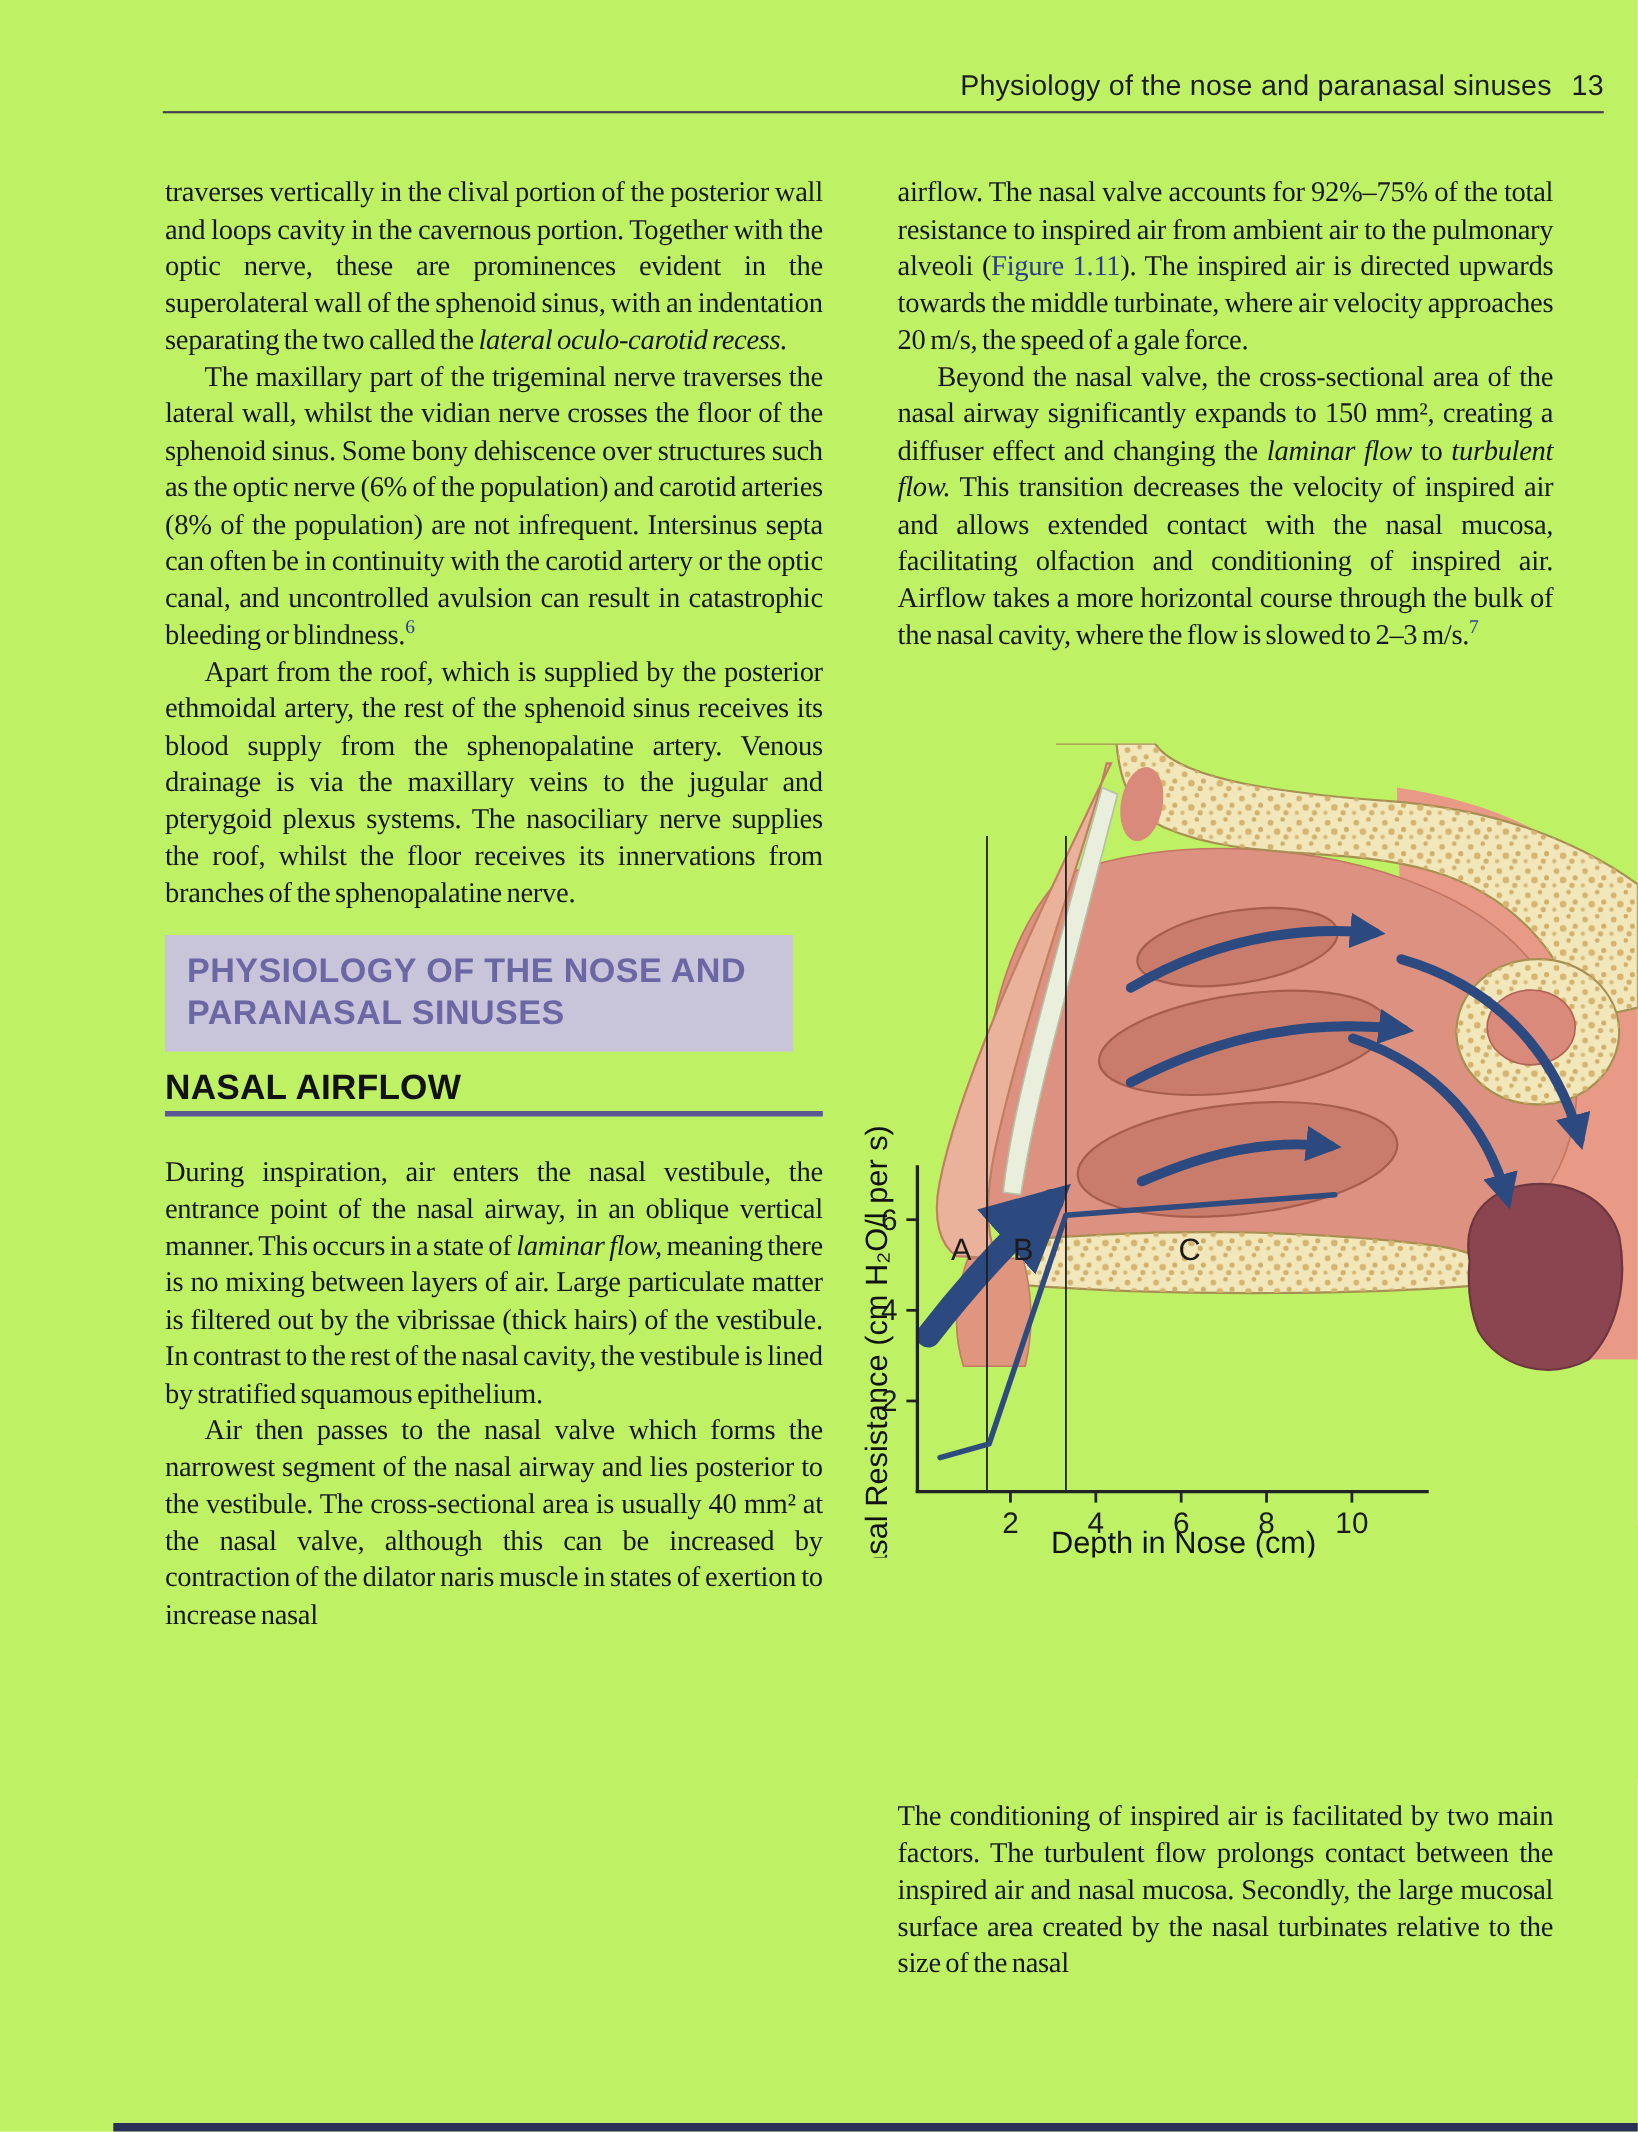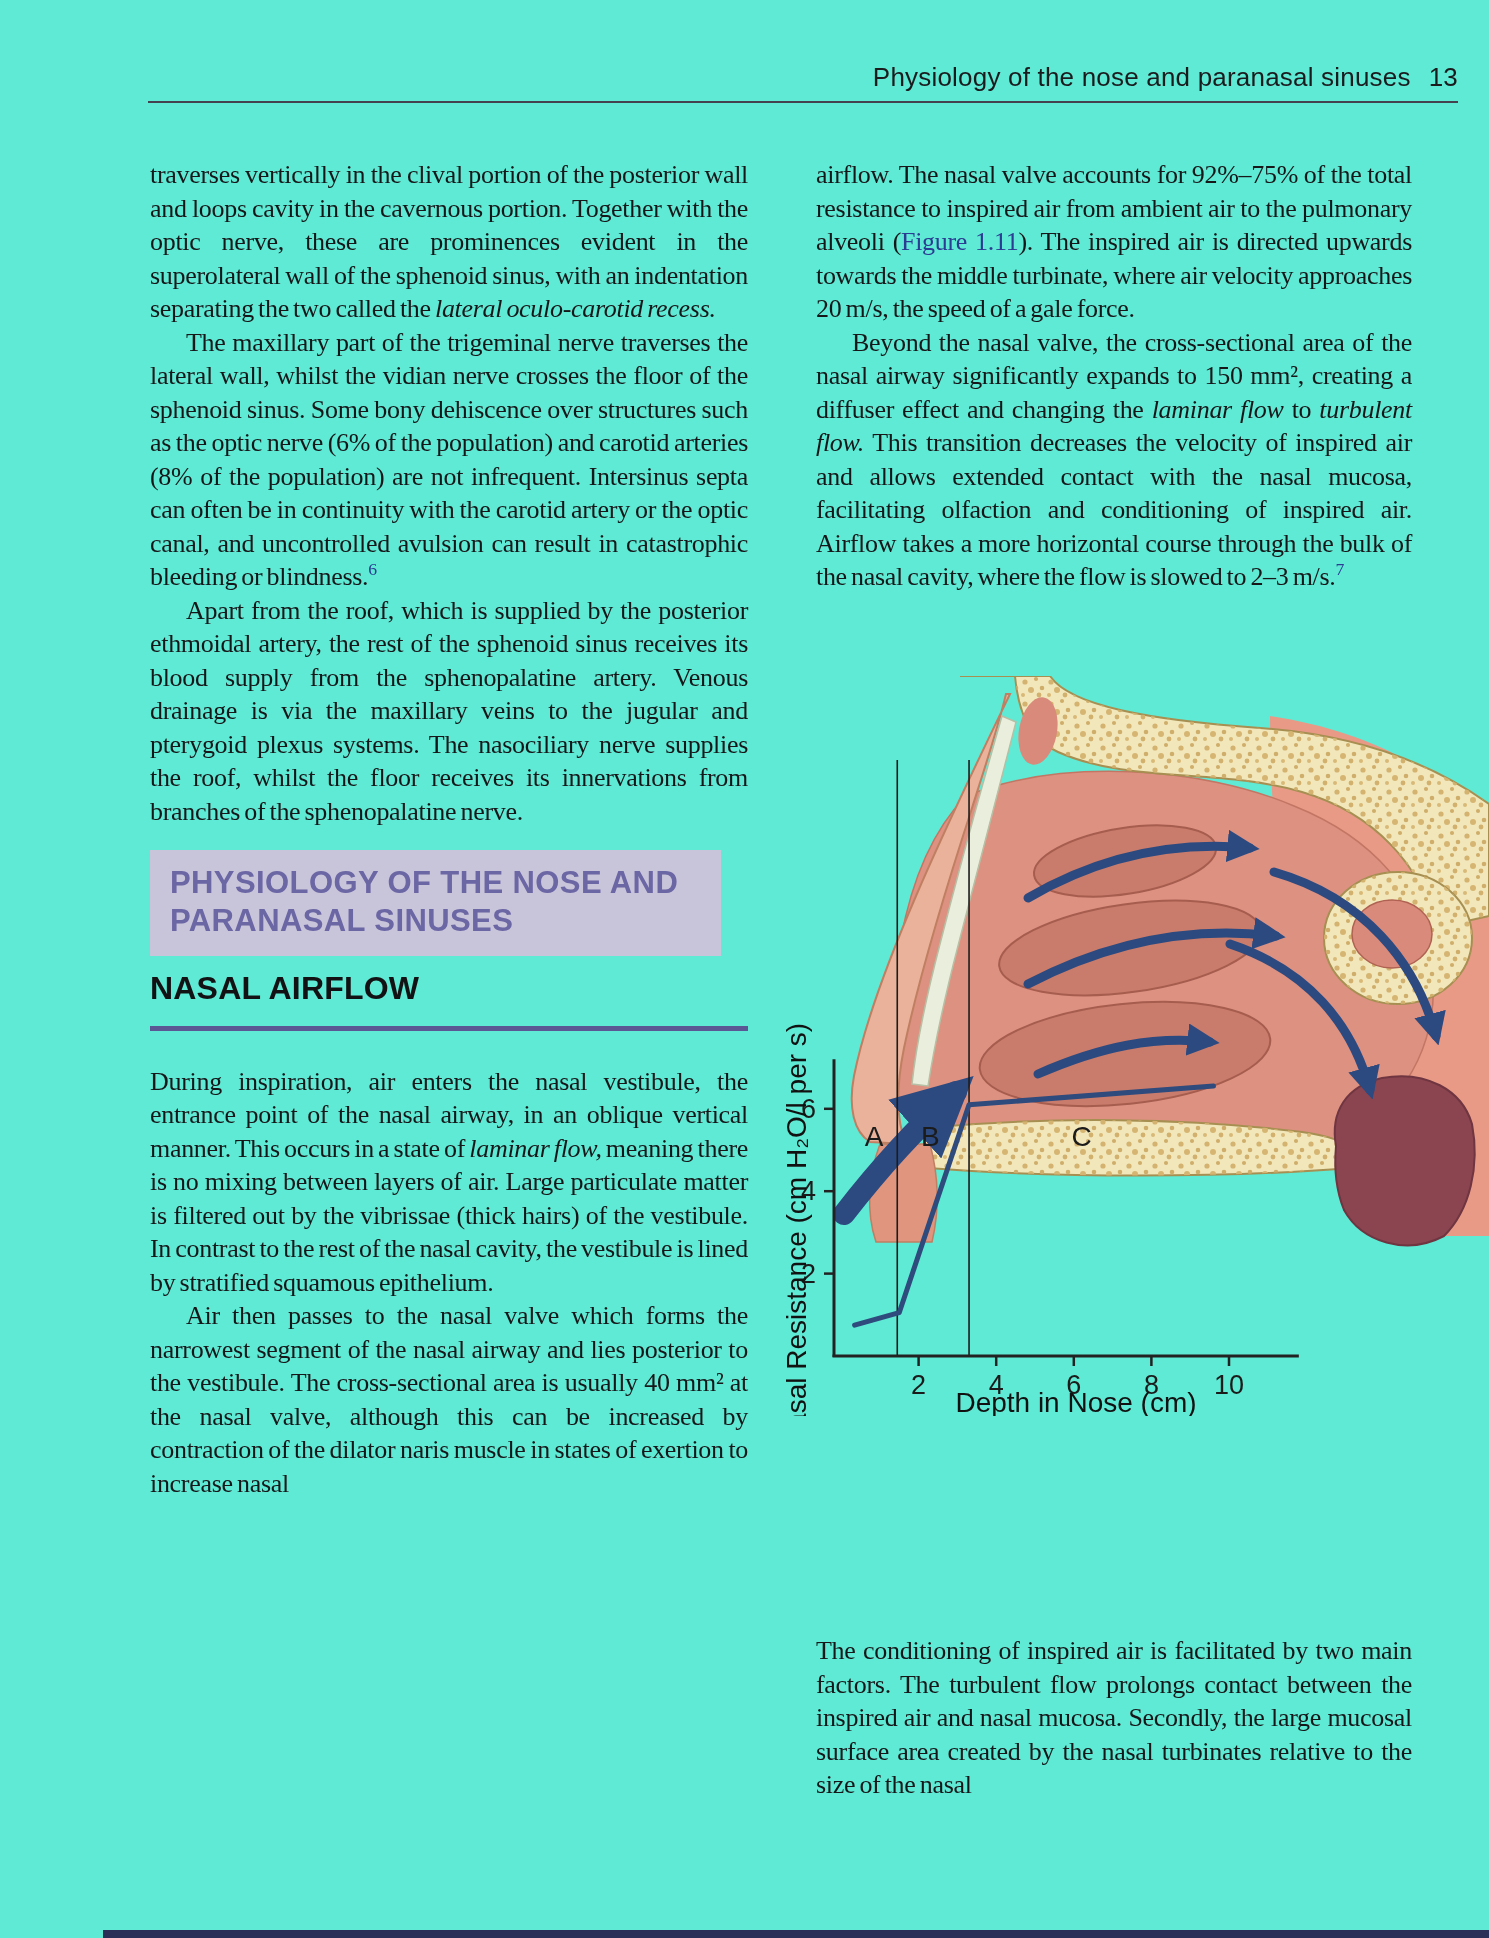--- a/index.html
+++ b/index.html
@@ -1,16 +1,16 @@
 <!DOCTYPE html>
 <html lang="en"><head>
 <meta charset="utf-8">
 <style>
   html,body{margin:0;padding:0;background:#ffffff;}
-  .page{position:relative;width:1489px;height:1938px;background:#5eead4;overflow:hidden;
+  .page{position:relative;width:1489px;height:1938px;background:#bef264;overflow:hidden;
         font-family:"Liberation Serif",serif;color:#17171a;}
 
   
   .running-head{position:absolute;left:148px;top:62px;width:1310px;text-align:right;
     font-family:"Liberation Sans",sans-serif;font-size:26px;color:#1b1b1e;letter-spacing:0.2px;}
   .running-head .pagenum{margin-left:18px;}
   .head-rule{position:absolute;left:148px;top:101px;width:1310px;height:2px;background:#45424f;}
 
   
   .col{position:absolute;top:158px;font-size:26px;line-height:33.5px;text-align:justify;
@@ -25,21 +25,21 @@
   .seg-link{color:#2b3c92;}
 
   
   .section-box{margin-top:22px;width:531px;background:#c8c4da;color:#6b66a4;
     font-family:"Liberation Sans",sans-serif;font-weight:bold;font-size:31px;line-height:38px;
     letter-spacing:0.4px;padding:14px 20px 16px 20px;text-align:left;word-spacing:0;text-indent:0;}
 
   .intro{margin-top:30px;}
 
   h2.section-heading{font-family:"Liberation Sans",sans-serif;font-weight:bold;font-size:32px;
-    letter-spacing:0.2px;color:#121214;margin:0;padding-bottom:20px;border-bottom:5px solid #5b5795;
+    letter-spacing:0.2px;color:#121214;margin:0;padding-bottom:4px;border-bottom:5px solid #5b5795;
     text-align:left;word-spacing:0;}
   .h-left{margin-top:16px !important;}
   .after-heading{margin-top:34px !important;}
 
   
   .figure-block{position:absolute;left:630px;top:676px;width:859px;height:740px;}
   .gtick{font-family:"Liberation Sans",sans-serif;font-size:27px;fill:#1b1b1b;}
   .glabel{font-family:"Liberation Sans",sans-serif;font-size:28px;fill:#1b1b1b;}
   .gaxis{font-family:"Liberation Sans",sans-serif;font-size:28px;fill:#111111;}
 

